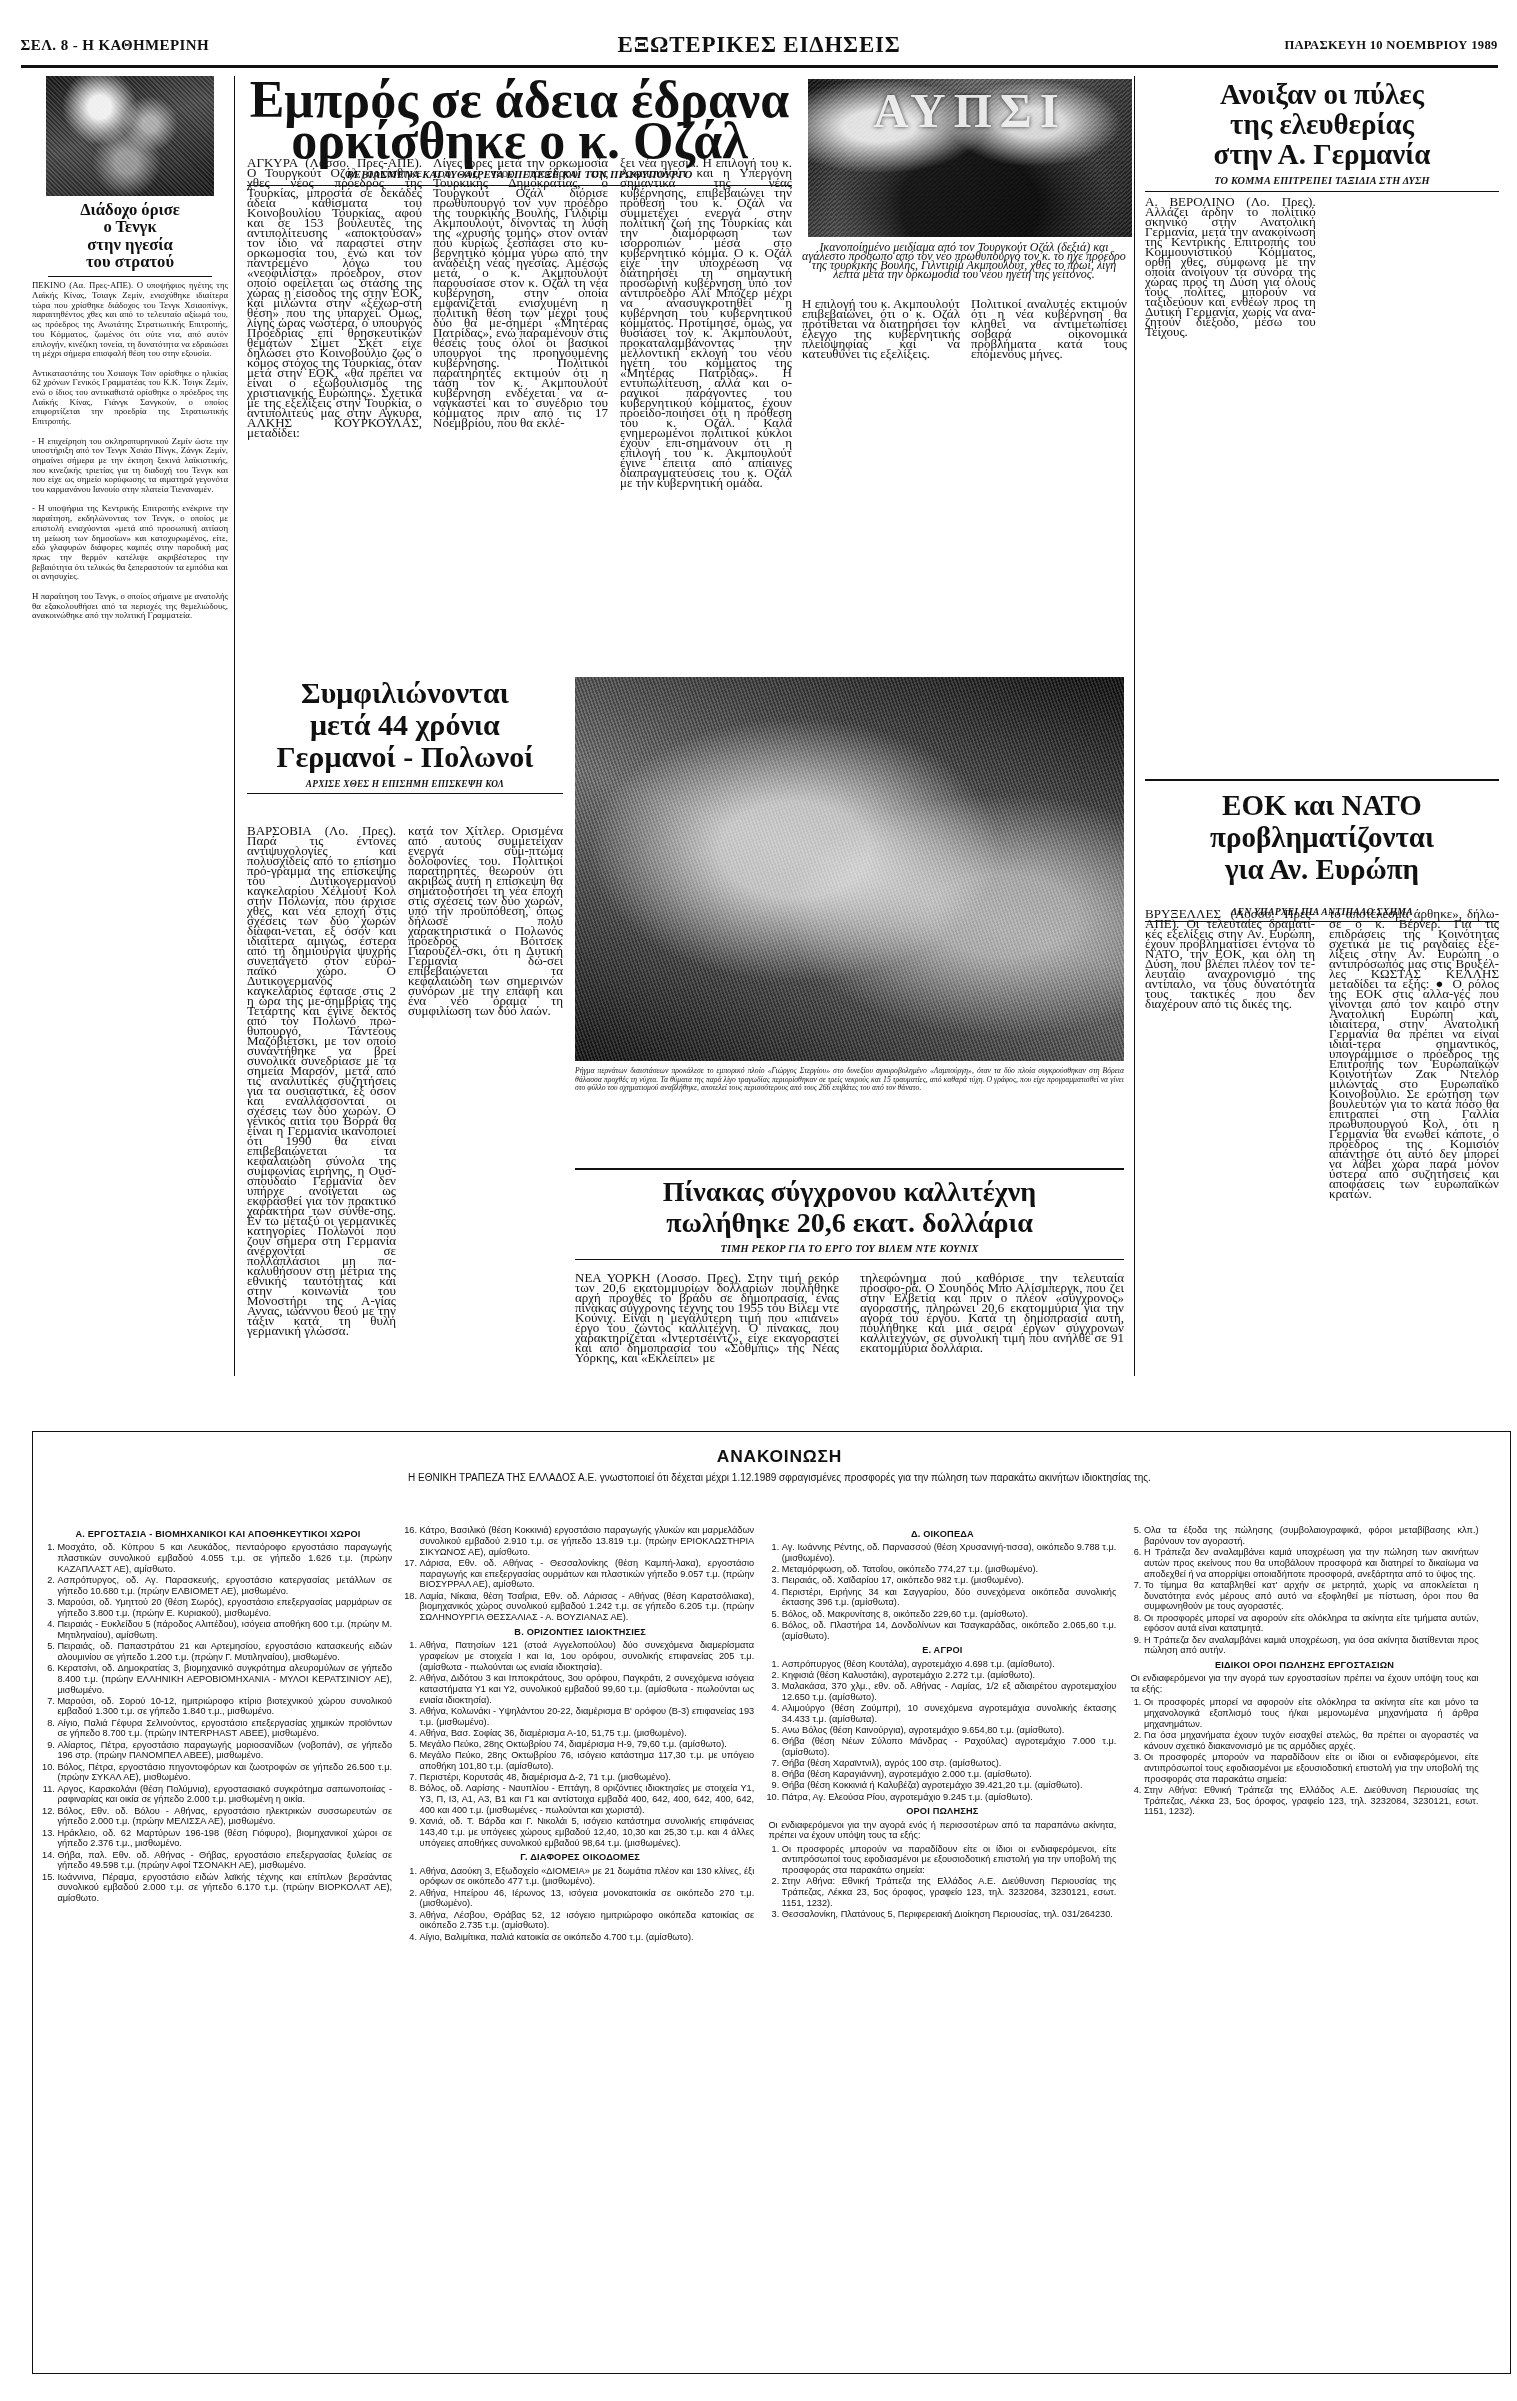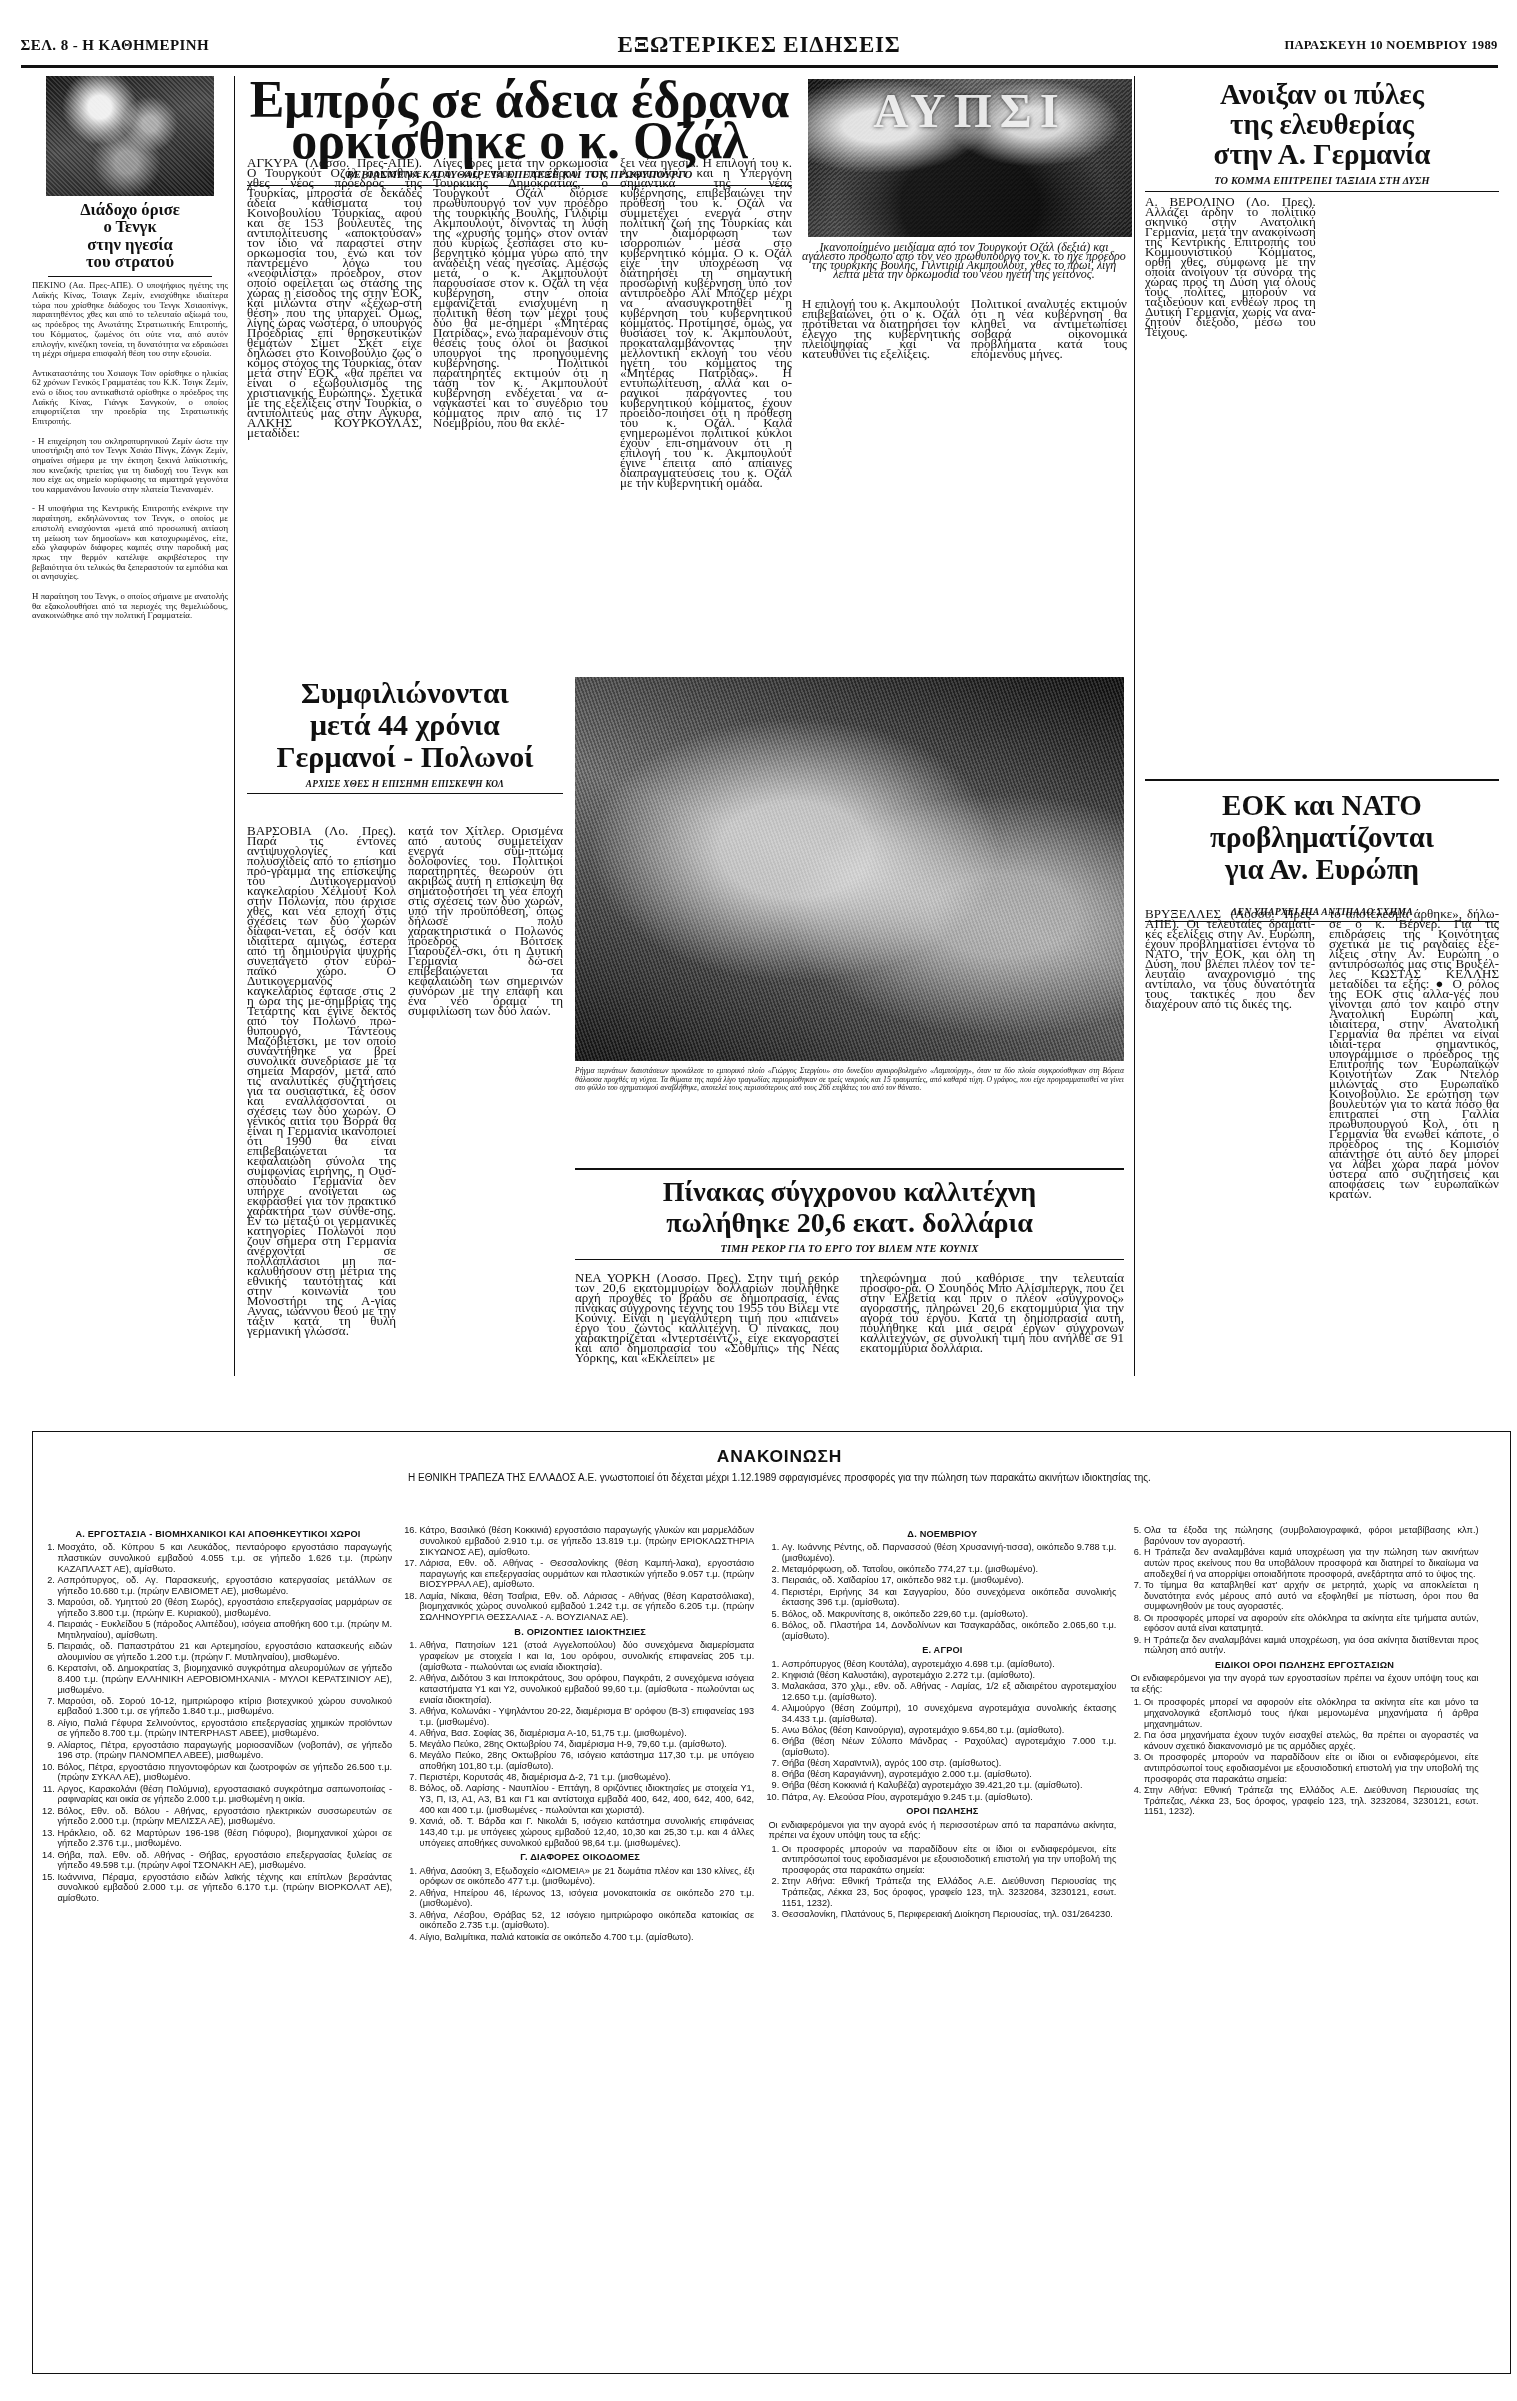--- a/index.html
+++ b/index.html
@@ -270,21 +270,21 @@
         <p class="h">Γ. ΔΙΑΦΟΡΕΣ ΟΙΚΟΔΟΜΕΣ</p>
         <ol>
           <li>Αθήνα, Δαούκη 3, Εξωδοχείο «ΔΙΟΜΕΙΑ» με 21 δωμάτια πλέον και 130 κλίνες, έξι ορόφων σε οικόπεδο 477 τ.μ. (μισθωμένο).</li>
           <li>Αθήνα, Ηπείρου 46, Ιέρωνος 13, ισόγεια μονοκατοικία σε οικόπεδο 270 τ.μ. (μισθωμένο).</li>
           <li>Αθήνα, Λέσβου, Θράβας 52, 12 ισόγειο ημιτριώροφο οικόπεδα κατοικίας σε οικόπεδο 2.735 τ.μ. (αμίσθωτο).</li>
           <li>Αίγιο, Βαλιμίτικα, παλιά κατοικία σε οικόπεδο 4.700 τ.μ. (αμίσθωτο).</li>
         </ol>
       </div>
 
       <div class="ad-col" style="width:348px;">
-        <p class="h">Δ. ΝΟΕΜΒΡΙΟΥ</p>
+        <p class="h">Δ. ΟΙΚΟΠΕΔΑ</p>
         <ol>
           <li>Αγ. Ιωάννης Ρέντης, οδ. Παρνασσού (θέση Χρυσανιγή-τισσα), οικόπεδο 9.788 τ.μ. (μισθωμένο).</li>
           <li>Μεταμόρφωση, οδ. Τατοΐου, οικόπεδο 774,27 τ.μ. (μισθωμένο).</li>
           <li>Πειραιάς, οδ. Χαϊδαρίου 17, οικόπεδο 982 τ.μ. (μισθωμένο).</li>
           <li>Περιστέρι, Ειρήνης 34 και Σαγγαρίου, δύο συνεχόμενα οικόπεδα συνολικής έκτασης 396 τ.μ. (αμίσθωτα).</li>
           <li>Βόλος, οδ. Μακρυνίτσης 8, οικόπεδο 229,60 τ.μ. (αμίσθωτο).</li>
           <li>Βόλος, οδ. Πλαστήρα 14, Δονδολίνων και Τσαγκαράδας, οικόπεδο 2.065,60 τ.μ. (αμίσθωτο).</li>
         </ol>
         <p class="h">Ε. ΑΓΡΟΙ</p>
         <ol>

